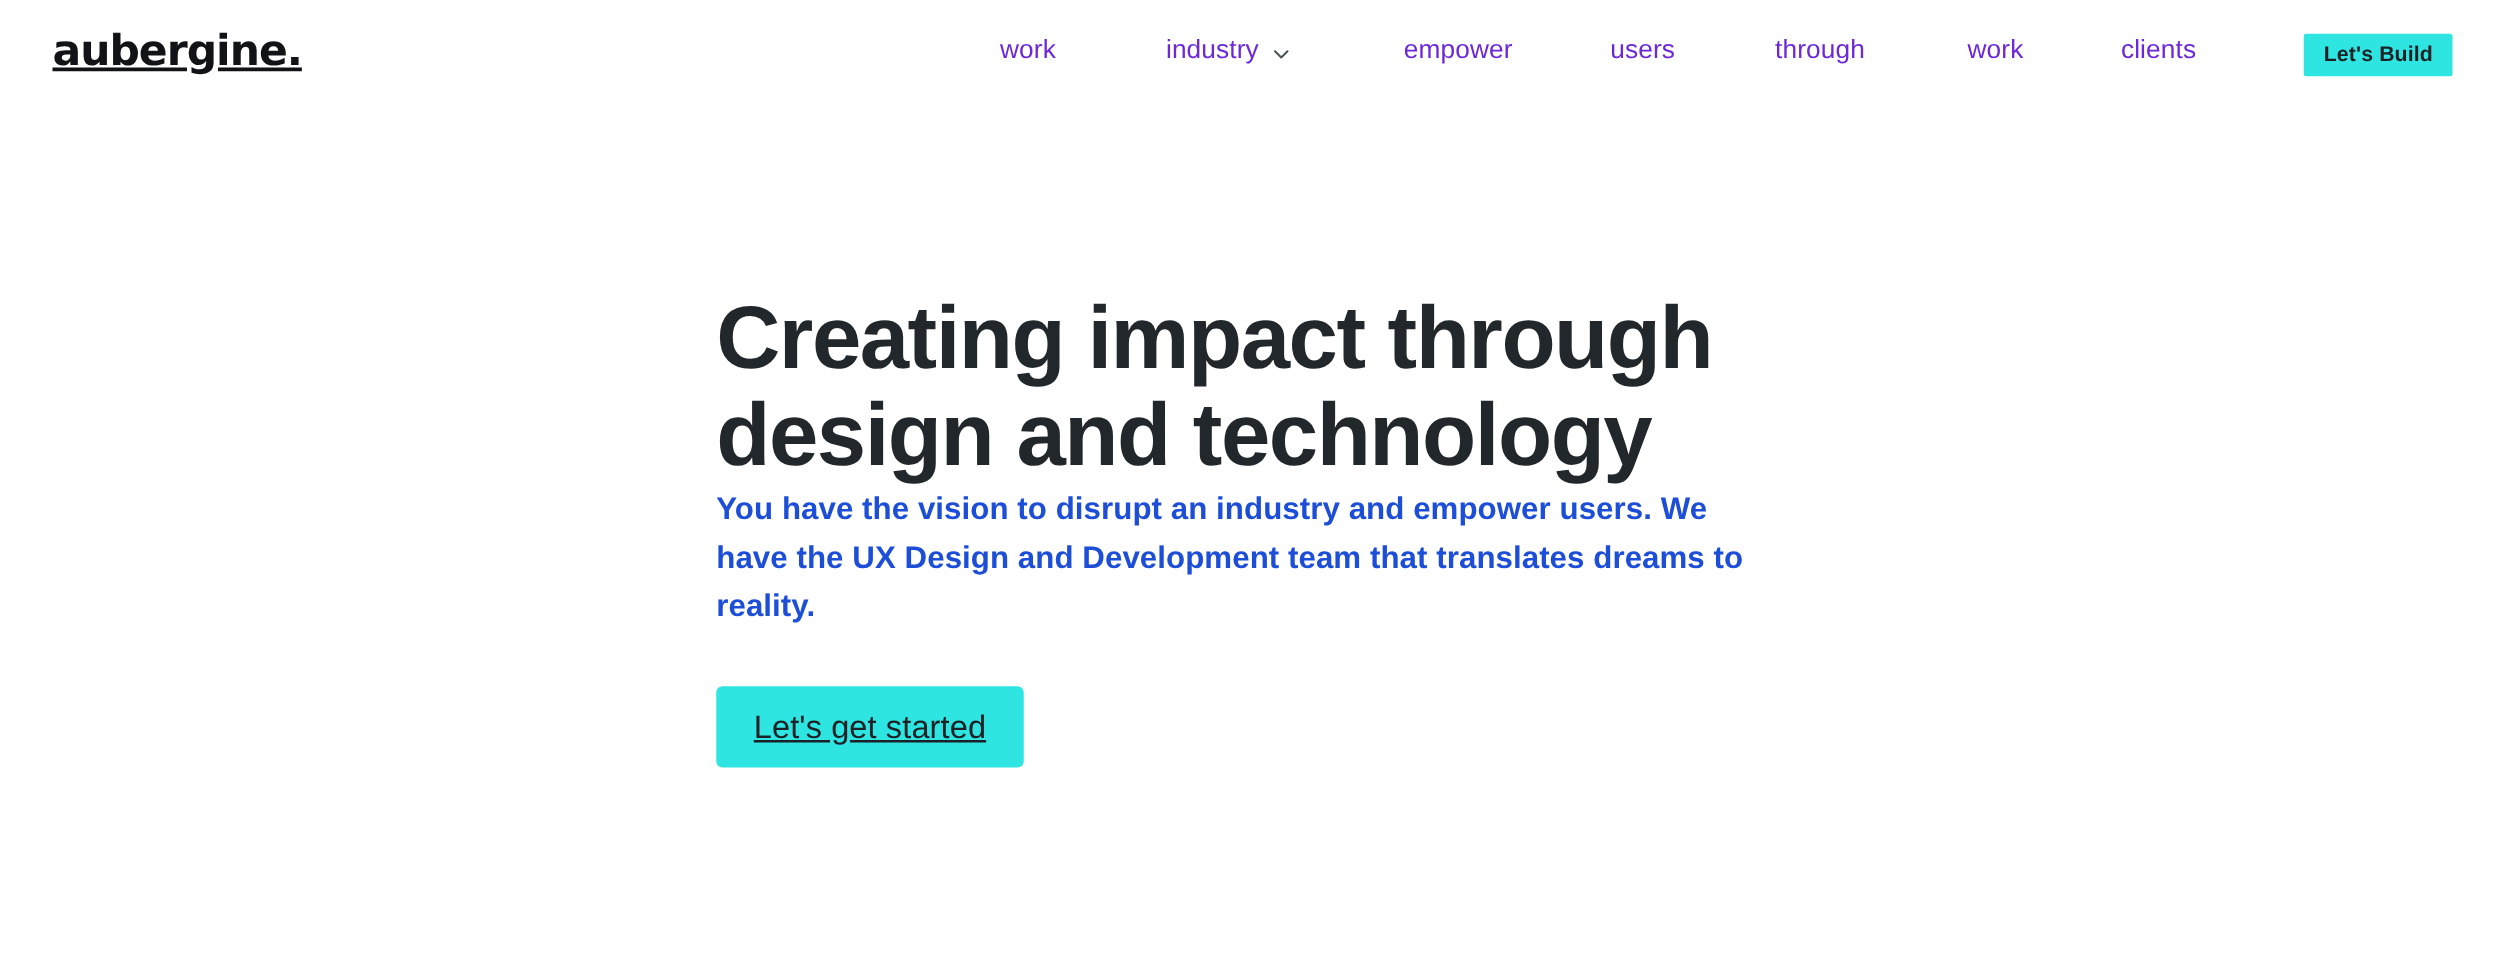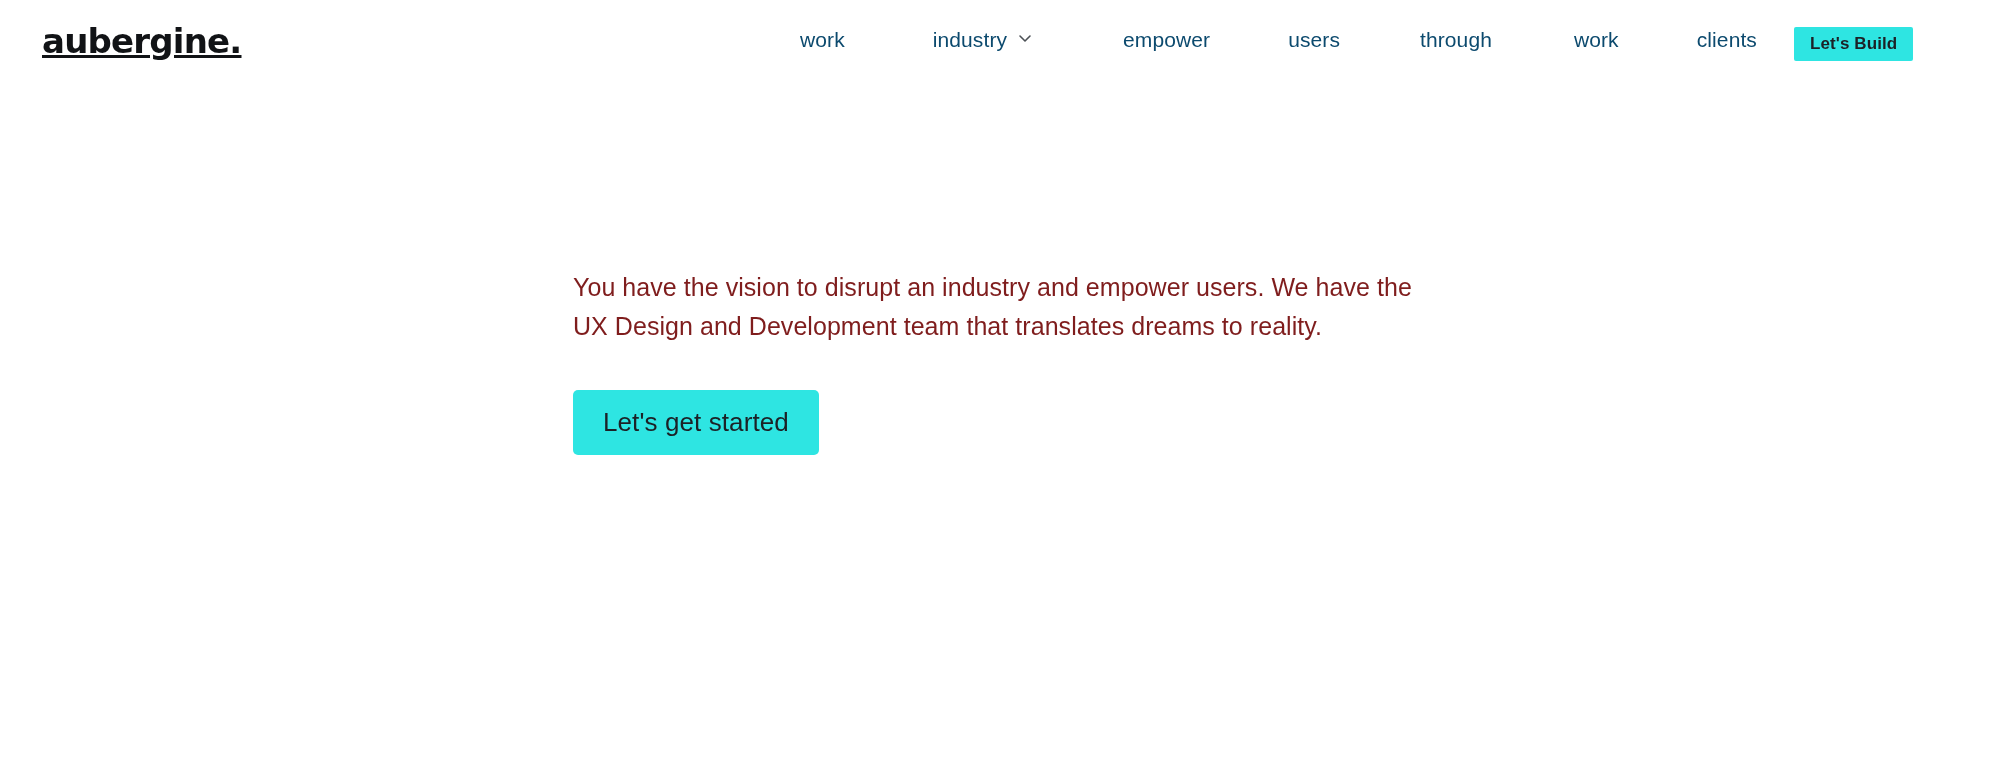--- a/index.html
+++ b/index.html
@@ -45,25 +45,25 @@
     position: absolute;
     left: 800px;
     top: 0;
     height: 78px;
     display: flex;
     align-items: center;
   }
 
   .nav-item {
     display: flex;
-    align-items: flex-start;
+    align-items: flex-end;
     gap: 10px;
     font-size: 21px;
     line-height: 1;
-    color: #0c4a6e;
+    color: #6d28d9;
     letter-spacing: 0.1px;
     white-space: nowrap;
     cursor: pointer;
     padding: 8px 0;
   }
 
   .nav-spacer-1 { width: 88px; }
   .nav-spacer-2 { width: 90px; }
   .nav-spacer-3 { width: 78px; }
   .nav-spacer-4 { width: 80px; }
@@ -74,21 +74,21 @@
     display: inline-block;
     width: 16px;
     height: 16px;
     position: relative;
     top: 1px;
   }
   .chevron-down svg { display: block; }
 
   .nav-cta {
     position: absolute;
-    left: 1794px;
+    left: 1843px;
     top: 27px;
     height: 34px;
     padding: 0 16px;
     display: flex;
     align-items: center;
     justify-content: center;
     background: #2ee5e2;
     color: #1c2126;
     font-size: 17px;
     font-weight: 700;
@@ -112,46 +112,46 @@
     font-size: 71px;
     line-height: 78px;
     font-weight: 700;
     color: #22272c;
     letter-spacing: -1.2px;
     max-width: 985px;
     font-family: "Liberation Sans", "DejaVu Sans", sans-serif;
   }
 
   .hero-subtitle {
-    margin-top: 36px;
     font-size: 25px;
     line-height: 39px;
-    color: #7f1d1d;
+    color: #1d4ed8;
     letter-spacing: 0.05px;
     max-width: 845px;
-    font-weight: 400;
+    font-weight: 700;
   }
 
   .hero-cta {
     margin-top: 44px;
     display: inline-flex;
     align-items: center;
     justify-content: center;
     height: 65px;
     padding: 0 30px;
     background: #2ee5e2;
     color: #1c2126;
     font-size: 26px;
     font-weight: 400;
     letter-spacing: 0.1px;
     border: none;
     border-radius: 5px;
     cursor: pointer;
     white-space: nowrap;
     font-family: "Liberation Sans", sans-serif;
+    text-decoration: underline;
   }
 </style>
 </head>
 <body>
 
 <header class="site-header">
 
   <a class="brand" href="#">aubergine.</a>
 
   <nav class="main-nav">
@@ -201,15 +201,16 @@
       <span>clients</span>
     </span>
 
   </nav>
 
   <button class="nav-cta">Let's Build</button>
 
 </header>
 
 <main class="hero">
+  <h1 class="hero-title">Creating impact through design and technology</h1>
   <p class="hero-subtitle">You have the vision to disrupt an industry and empower users. We have the UX Design and Development team that translates dreams to reality.</p>
   <button class="hero-cta">Let's get started</button>
 </main>
 
 </body></html>

